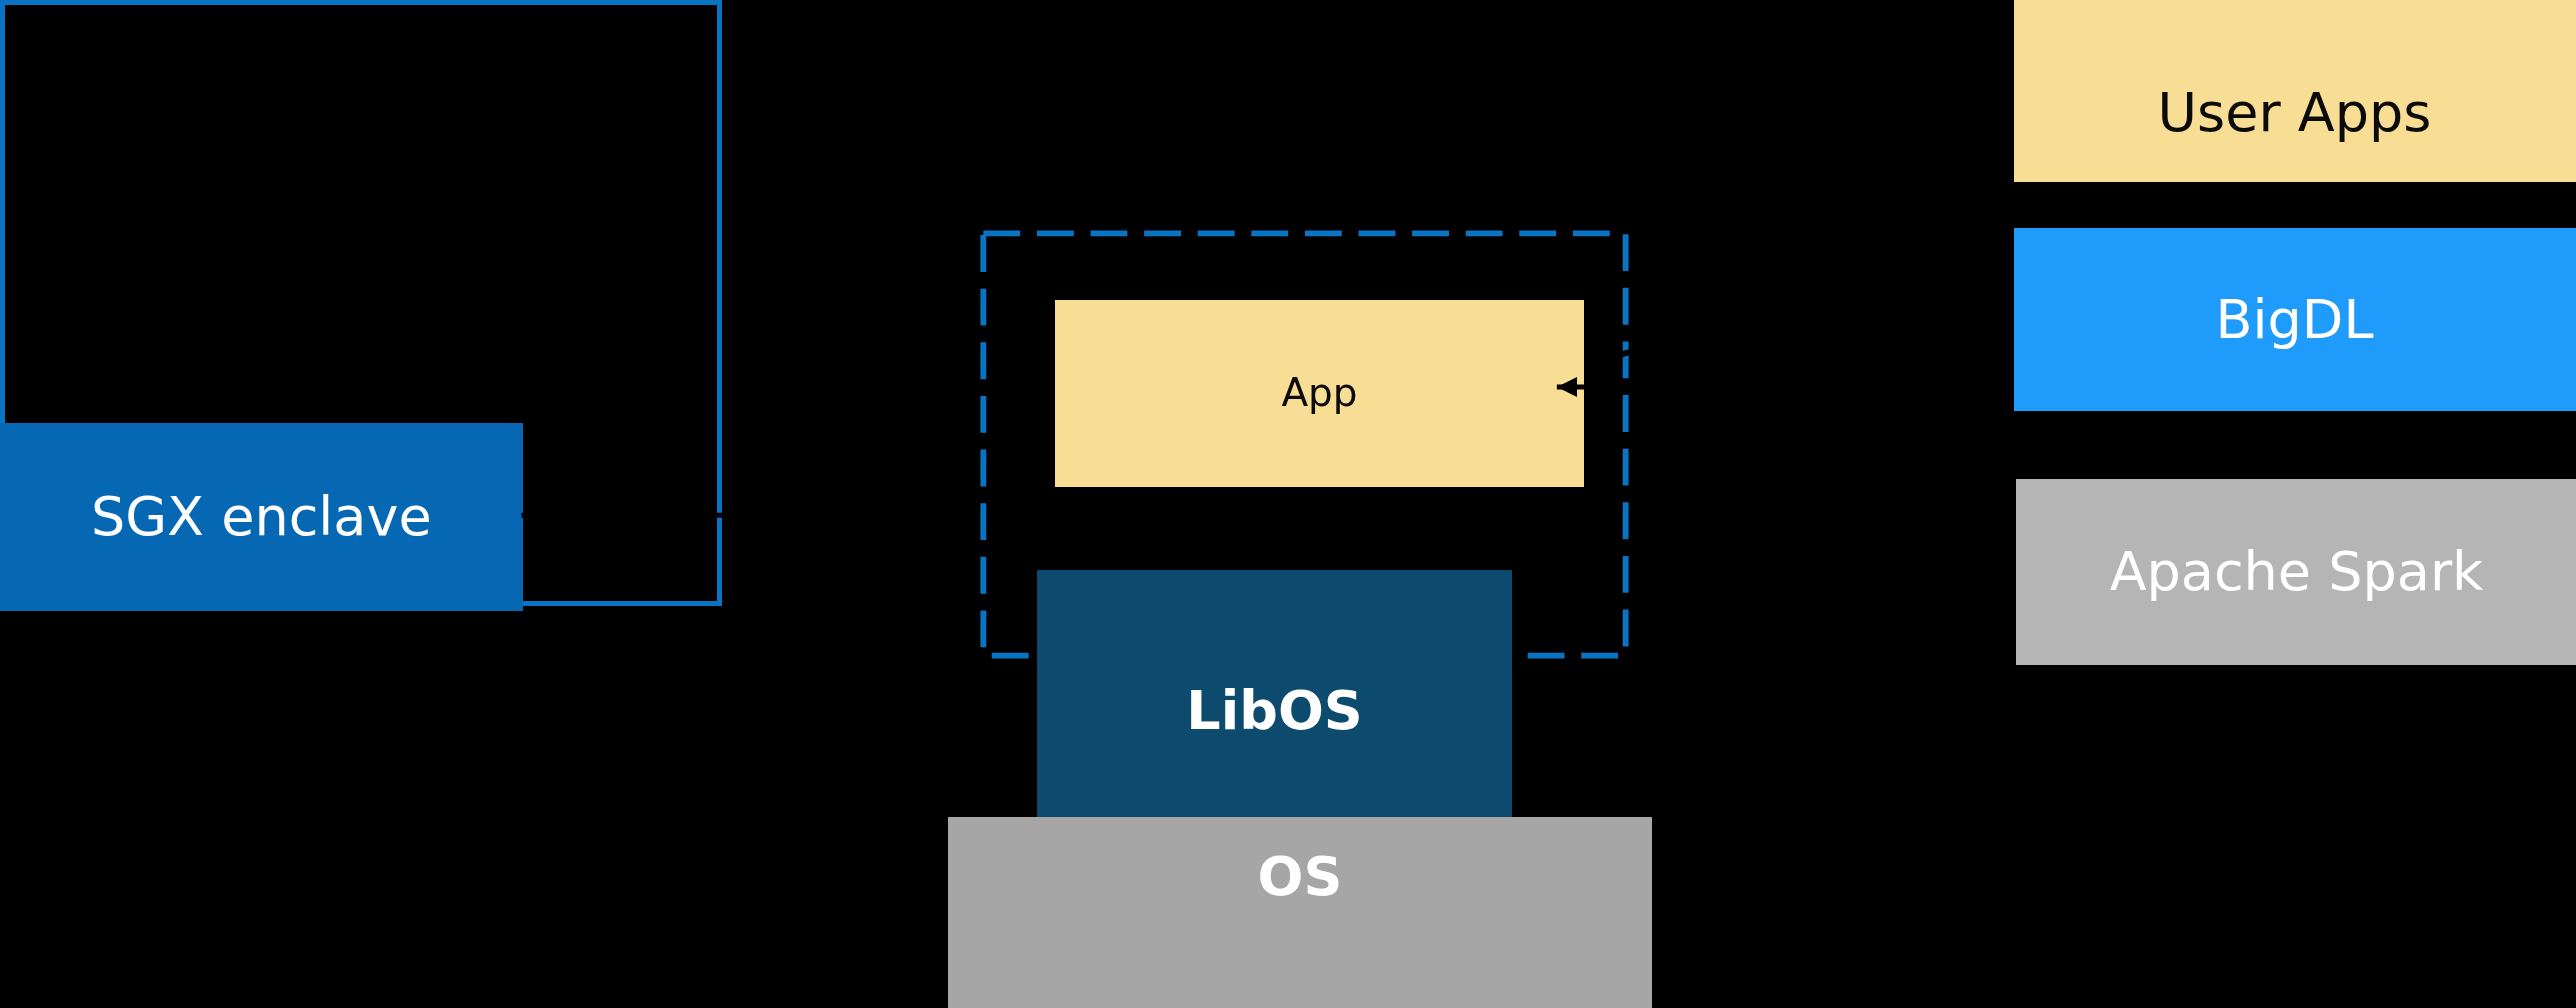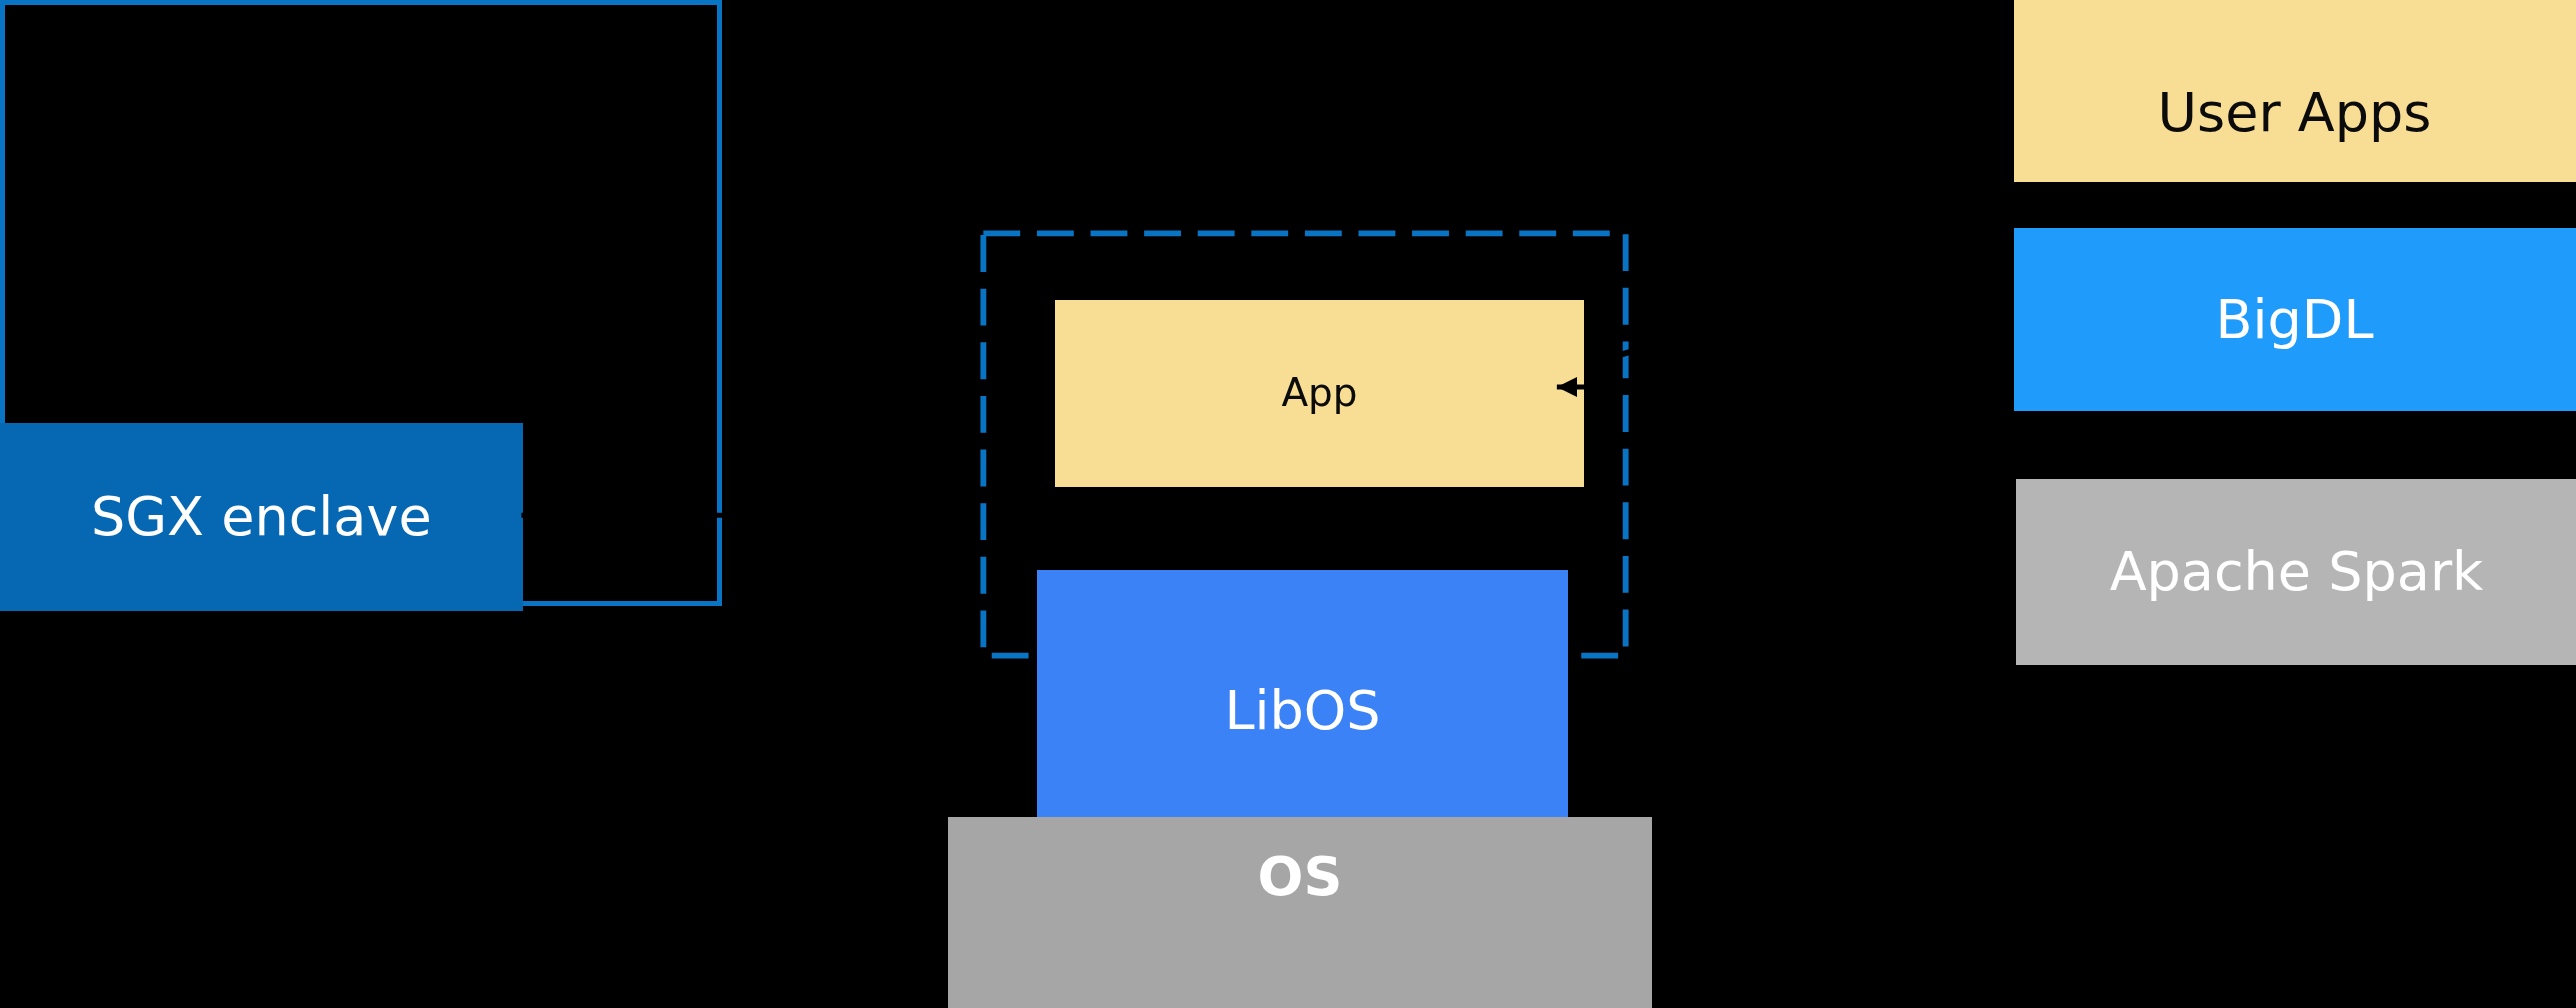--- a/index.html
+++ b/index.html
@@ -68,25 +68,26 @@
     background: #f8dd95;
     color: #0b0b0b;
     font-size: 39px;
     margin-left: 28px;
   }
 
   
   #libos-box {
     left: 1037px;
     top: 570px;
-    width: 531px;
+    width: 475px;
     height: 281px;
-    background: #3b82f6;
+    background: #0c4a6e;
     color: #ffffff;
     font-size: 54px;
+    font-weight: bold;
   }
 
   
   #os-box {
     left: 948px;
     top: 817px;
     width: 704px;
     height: 200px;
     background: #a6a6a6;
     color: #ffffff;

